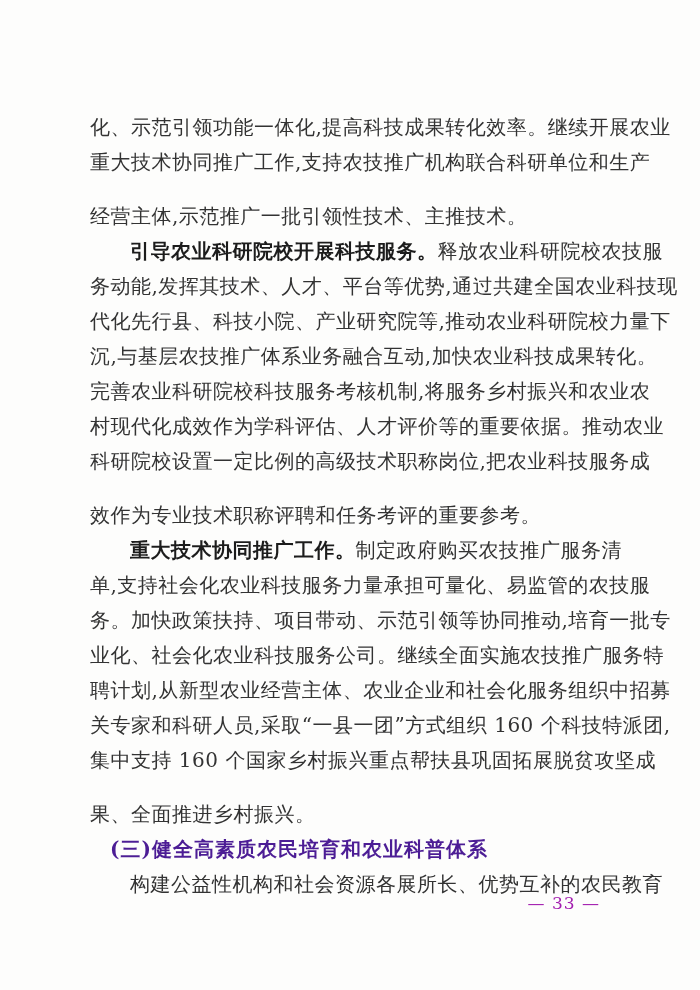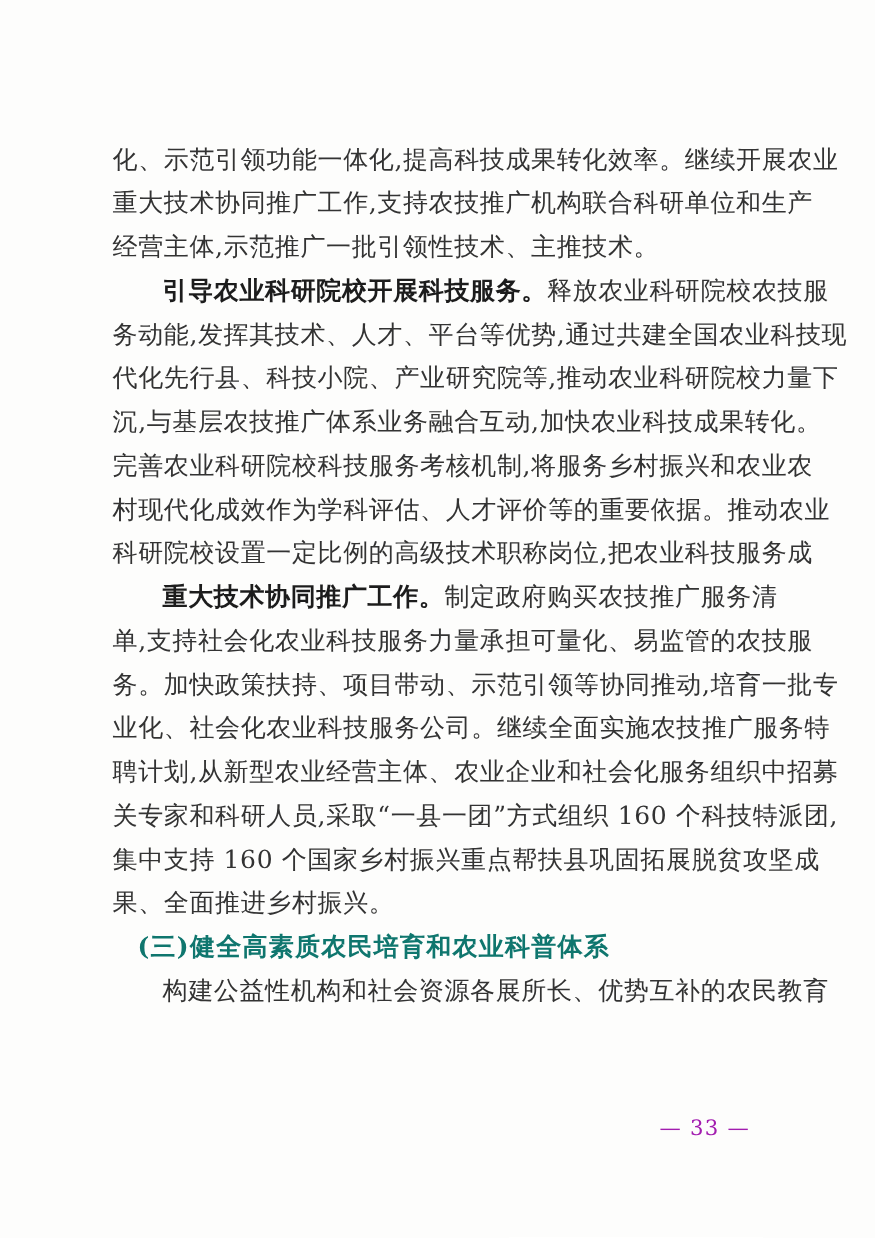--- a/index.html
+++ b/index.html
@@ -29,27 +29,28 @@
     letter-spacing: 0.5px;
     white-space: nowrap;
     text-align: justify;
     text-align-last: justify;
     text-justify: inter-character;
     color: #333333;
   }
   .ln.last {
     text-align: right;
     text-align-last: left;
+    margin-top: 19px;
   }
   .ln.ind {
     text-indent: 2em;
   }
   .ln.heading {
     font-weight: bold;
-    color: #0f766e;
+    color: #4c1d95;
     text-indent: 1em;
     text-align: center;
     text-align-last: left;
     letter-spacing: 1px;
   }
   .run-bold {
     font-weight: bold;
     color: #1c1c1c;
     font-family: Liberation Mono, monospace;
   }
@@ -72,20 +73,21 @@
     <div class="ln">化、示范引领功能一体化,提高科技成果转化效率。继续开展农业</div>
     <div class="ln">重大技术协同推广工作,支持农技推广机构联合科研单位和生产</div>
     <div class="ln last">经营主体,示范推广一批引领性技术、主推技术。</div>
     <div class="ln ind"><span class="run-bold">引导农业科研院校开展科技服务。</span><span>释放农业科研院校农技服</span></div>
     <div class="ln">务动能,发挥其技术、人才、平台等优势,通过共建全国农业科技现</div>
     <div class="ln">代化先行县、科技小院、产业研究院等,推动农业科研院校力量下</div>
     <div class="ln">沉,与基层农技推广体系业务融合互动,加快农业科技成果转化。</div>
     <div class="ln">完善农业科研院校科技服务考核机制,将服务乡村振兴和农业农</div>
     <div class="ln">村现代化成效作为学科评估、人才评价等的重要依据。推动农业</div>
     <div class="ln">科研院校设置一定比例的高级技术职称岗位,把农业科技服务成</div>
+    <div class="ln last">效作为专业技术职称评聘和任务考评的重要参考。</div>
     <div class="ln ind"><span class="run-bold">重大技术协同推广工作。</span><span>制定政府购买农技推广服务清</span></div>
     <div class="ln">单,支持社会化农业科技服务力量承担可量化、易监管的农技服</div>
     <div class="ln">务。加快政策扶持、项目带动、示范引领等协同推动,培育一批专</div>
     <div class="ln">业化、社会化农业科技服务公司。继续全面实施农技推广服务特</div>
     <div class="ln">聘计划,从新型农业经营主体、农业企业和社会化服务组织中招募</div>
     <div class="ln">关专家和科研人员,采取“一县一团”方式组织 160 个科技特派团,</div>
     <div class="ln">集中支持 160 个国家乡村振兴重点帮扶县巩固拓展脱贫攻坚成</div>
     <div class="ln last">果、全面推进乡村振兴。</div>
     <div class="ln heading">(三)健全高素质农民培育和农业科普体系</div>
     <div class="ln ind">构建公益性机构和社会资源各展所长、优势互补的农民教育</div>

